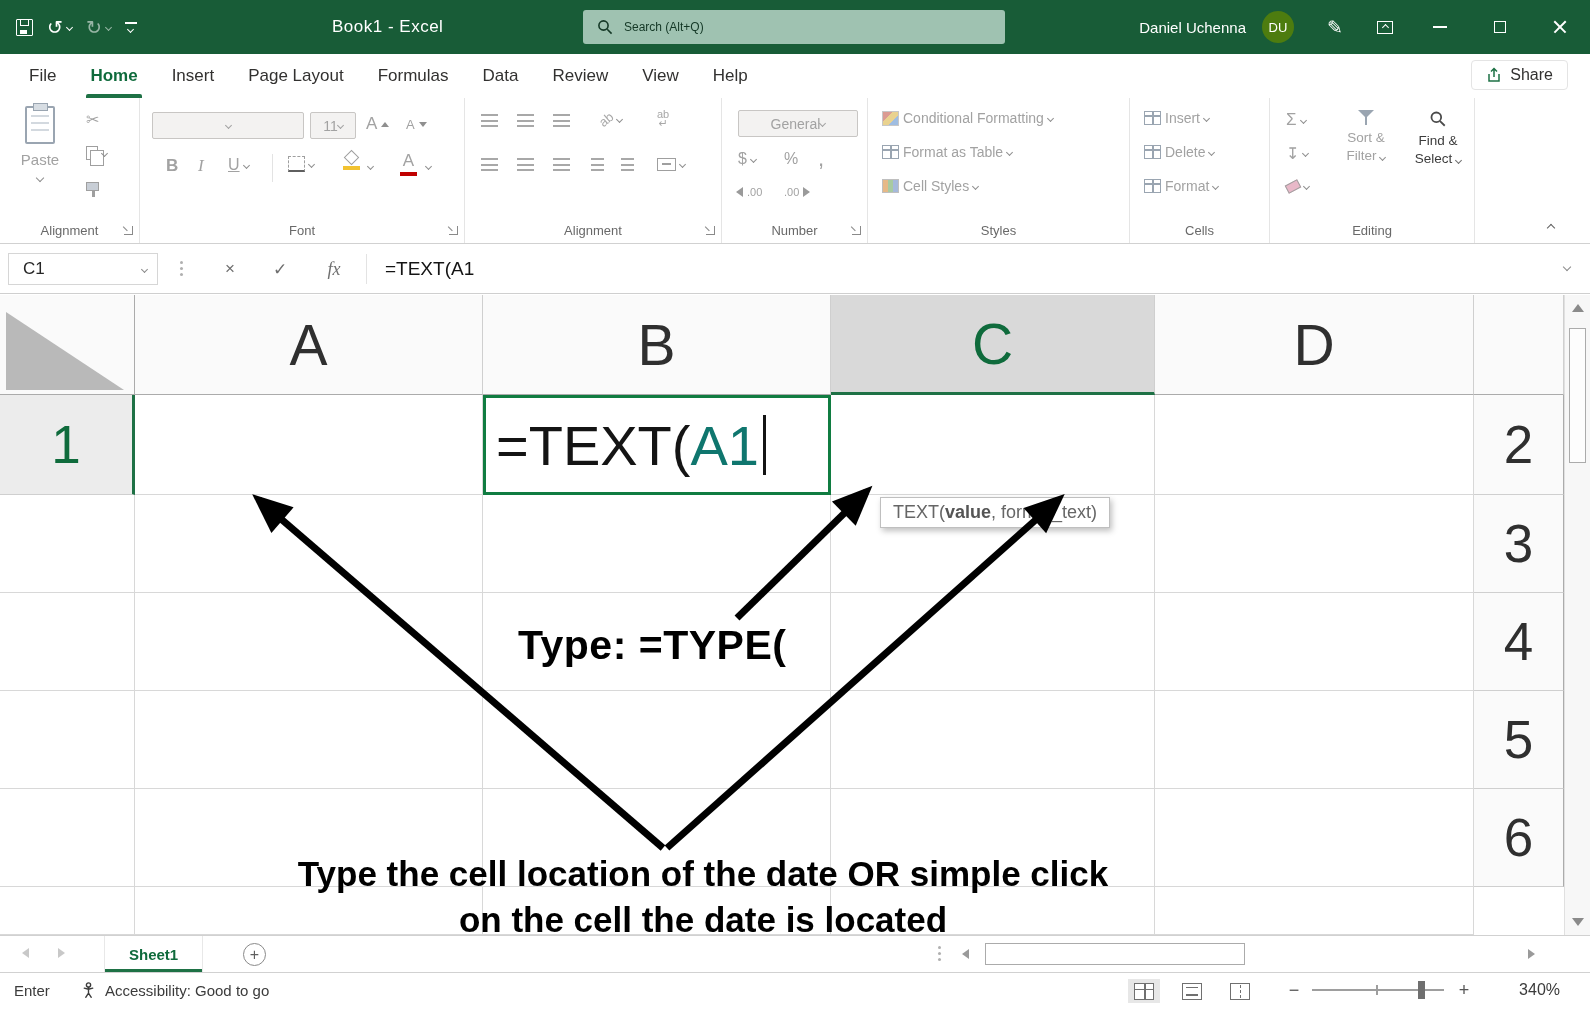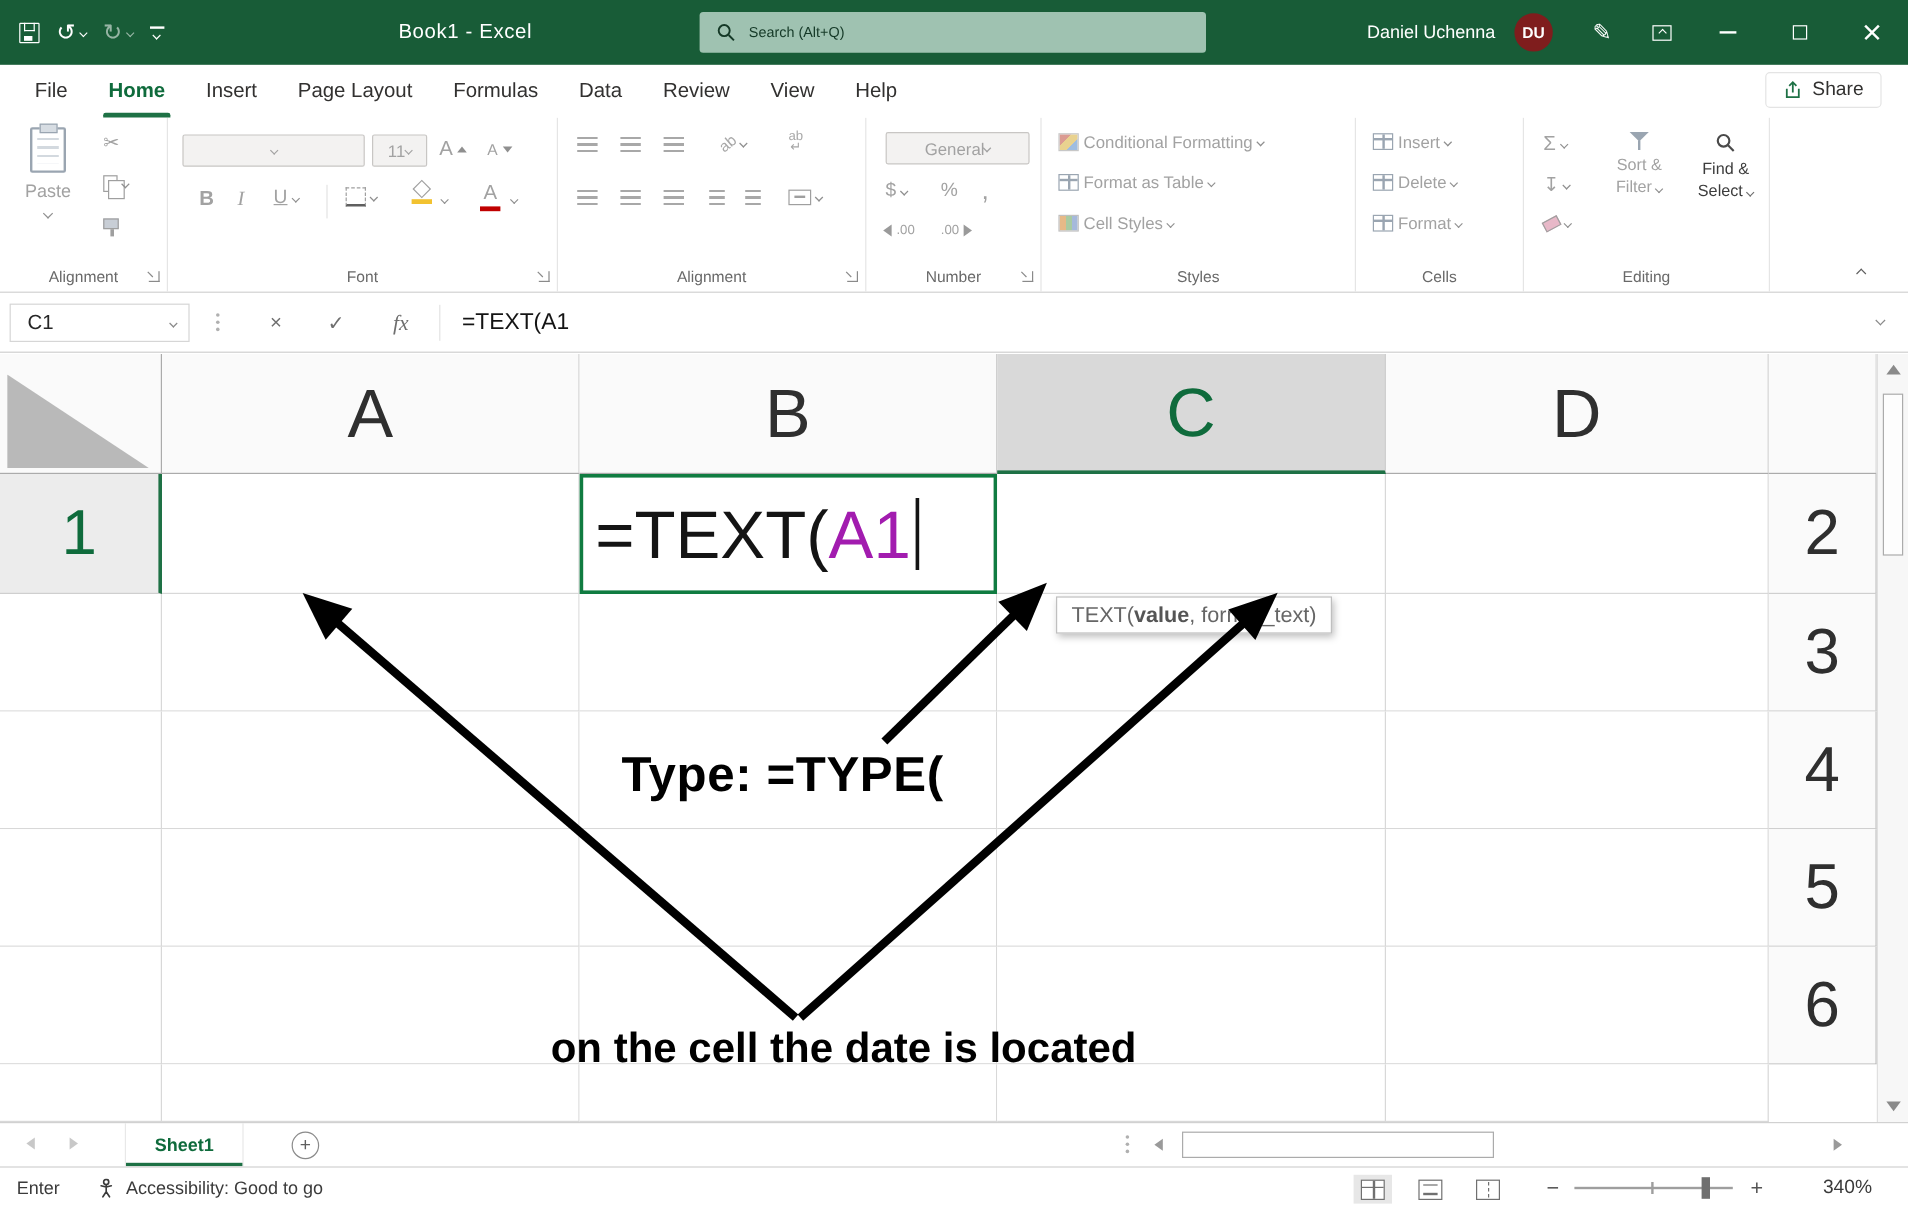--- a/index.html
+++ b/index.html
@@ -17,21 +17,21 @@
   .icon-save::before{content:"";position:absolute;top:-1px;left:3px;width:7px;height:6px;border:1.5px solid #fff;border-top:none}
   .icon-save::after{content:"";position:absolute;bottom:1px;left:3px;width:7px;height:4px;background:#fff}
   .cv{display:inline-block;width:6px;height:6px;border-right:1.6px solid currentColor;border-bottom:1.6px solid currentColor;transform:rotate(45deg)}
   .cv-xs{width:5px;height:5px;border-width:1.4px}
   .cv-up{transform:rotate(-135deg)}
   .qat-line{display:inline-block;width:12px;height:2px;background:#fff;margin-bottom:3px}
   .title-text{position:absolute;left:332px;top:0;height:54px;display:flex;align-items:center;font-size:17px;letter-spacing:.5px}
   .searchbox{position:absolute;left:583px;top:10px;width:422px;height:34px;background:#9fc2b1;border-radius:3px;display:flex;align-items:center;gap:11px;padding:0 14px;color:#143826;font-size:12px}
   .tb-right{position:absolute;right:0;top:0;height:54px;display:flex;align-items:center}
   .username{font-size:15px;margin-right:16px}
-  .avatar{width:32px;height:32px;border-radius:50%;background:#7f1d1d;color:#fff;font-size:13px;font-weight:bold;display:flex;align-items:center;justify-content:center;margin-right:16px}
+  .avatar{width:32px;height:32px;border-radius:50%;background:#4d7c0f;color:#fff;font-size:13px;font-weight:normal;display:flex;align-items:center;justify-content:center;margin-right:16px}
   .tb-icon{width:50px;height:54px;display:flex;align-items:center;justify-content:center;font-size:17px}
   .rdo-box{display:inline-flex;width:16px;height:13px;border:1.6px solid #fff;align-items:center;justify-content:center}
   .winbtn{width:60px;height:54px;display:flex;align-items:center;justify-content:center}
   .ic-min{display:inline-block;width:14px;height:2px;background:#fff}
   .ic-max{display:inline-block;width:12px;height:12px;border:1.6px solid #fff}
   .ic-close{position:relative;display:inline-block;width:16px;height:16px}
   .ic-close::before,.ic-close::after{content:"";position:absolute;left:0;top:7px;width:16px;height:1.8px;background:#fff}
   .ic-close::before{transform:rotate(45deg)}.ic-close::after{transform:rotate(-45deg)}
 
   
@@ -101,21 +101,21 @@
   .cell{border-right:1px solid #d8d8d8;border-bottom:1px solid #d8d8d8;background:#fff}
   .hdr{background:#fafafa;display:flex;align-items:center;justify-content:center;border-right:1px solid #cfcfcf;border-bottom:1px solid #cfcfcf;color:#2f2f2f}
   .colhdr{font-size:57px;border-bottom:1px solid #ababab}
   .colhdr.sel{background:#d9d9d9;color:#0F6B3C;border-bottom:3px solid #1E7145}
   .rowhdr{font-size:53px;border-right:1px solid #ababab}
   .rowhdr.sel{background:#ececec;color:#0F6B3C;border-right:3px solid #1E7145}
   .corner{position:relative;border-right:1px solid #ababab;border-bottom:1px solid #ababab}
   .corner svg{position:absolute;left:6px;bottom:4px}
   .cellA1{background:#edf2fa;border:2px solid #4472C4;display:flex;align-items:center;justify-content:flex-end;padding-right:12px;font-size:56px;color:#141414}
   .cellC1{border:3px solid #107C41;display:flex;align-items:center;padding-left:10px;font-size:56px;color:#141414}
-  .cellC1 .ref{color:#a21caf}
+  .cellC1 .ref{color:#0f766e}
   .caret{display:inline-block;width:3px;height:60px;background:#141414;margin-left:4px;animation:blink 1.1s step-end infinite}
   @keyframes blink{50%{opacity:0}}
 
   
   .fn-tooltip{position:absolute;left:880px;top:497px;z-index:40;background:#fff;border:1px solid #bfbfbf;box-shadow:2px 3px 6px rgba(0,0,0,.25);padding:4px 12px;font-size:18px;color:#666;white-space:nowrap}
   .fn-tooltip b{color:#555}
   .callout1{position:absolute;left:518px;top:622px;font-size:41px;font-weight:800;color:#000;z-index:30;letter-spacing:.5px;white-space:nowrap}
   .callout2{position:absolute;left:138px;top:851px;width:1130px;text-align:center;font-size:35px;font-weight:800;line-height:46px;color:#000;z-index:30}
   .arrows{position:absolute;left:0;top:0;z-index:50;pointer-events:none}
 
@@ -514,20 +514,21 @@
     <div class="cell"></div>
     <div class="cell"></div>
   </section>
 
   <div class="fn-tooltip">
     <span>TEXT(</span><b>value</b><span>, format_text)</span>
   </div>
 
   <div class="callout1">Type: =TYPE(</div>
   <div class="callout2">
+    <div>Type the cell location of the date OR simple click</div>
     <div>on the cell the date is located</div>
   </div>
 
   <svg class="arrows" width="1590" height="1020" viewBox="0 0 1590 1020">
     <defs>
       <marker id="ah" markerUnits="userSpaceOnUse" markerWidth="44" markerHeight="38" refX="32" refY="18" orient="auto">
         <path d="M1,1 L41,18 L1,35 Z" fill="#000"></path>
       </marker>
     </defs>
     <line x1="663" y1="848" x2="259" y2="500" stroke="#000" stroke-width="7" marker-end="url(#ah)"></line>

